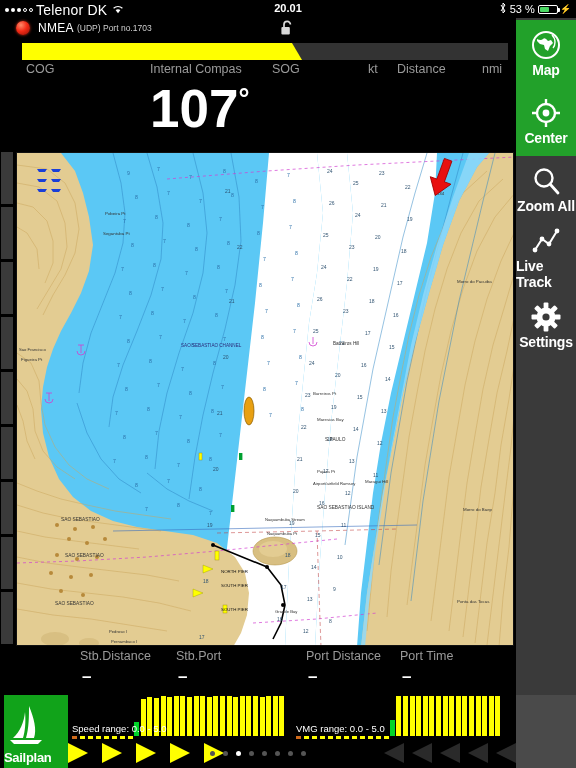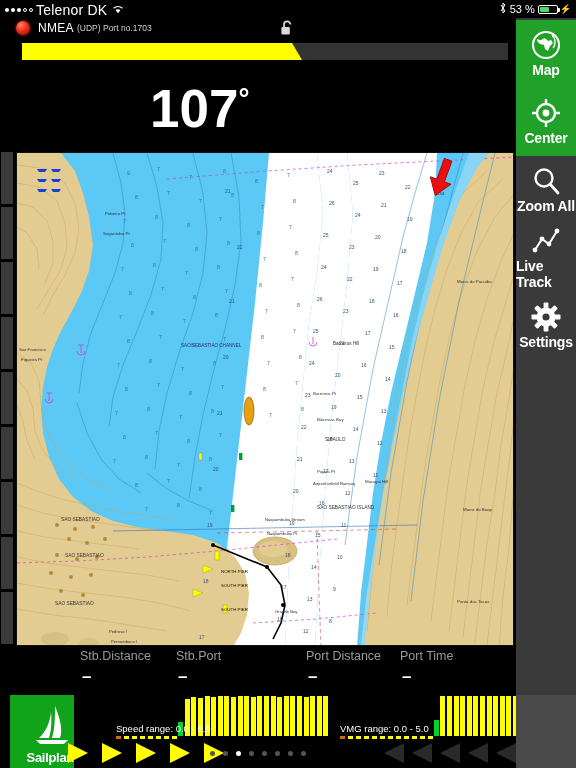--- a/index.html
+++ b/index.html
@@ -92,26 +92,26 @@
   .sb-item.green { background:#22a12a; }
   .sb-item.dark  { background:#3a3a3a; }
   .sb-label { color:#fff; font-size:14px; font-weight:bold; letter-spacing:-.2px; }
   .sb-icon { width:30px; height:30px; display:block; }
   .sb-spacer { position:absolute; left:0; top:336px; width:60px; height:359px; background:#3a3a3a; }
   .sb-bottom { position:absolute; left:0; top:695px; width:60px; height:73px; background:#4a4a4a; }
 
   
   .toolbar { position:absolute; left:0; top:695px; width:516px; height:73px; background:#000; z-index:30; }
   .logo {
-    position:absolute; left:10px; top:0px; width:64px; height:73px; background:#11a31a;
-    display:flex; flex-direction:column; align-items:flex-end; justify-content:flex-end; padding-bottom:3px;
+    position:absolute; left:4px; top:0px; width:64px; height:73px; background:#11a31a;
+    display:flex; flex-direction:column; align-items:flex-start; justify-content:flex-end; padding-bottom:3px;
   }
   .logo-txt { color:#fff; font-size:13px; font-weight:bold; letter-spacing:-.3px; }
 
-  .rangebox { position:absolute; top:0; height:50px;margin-left:44px; }
+  .rangebox { position:absolute; top:0; height:50px; }
   .range-label { position:absolute; bottom:11px; left:0; font-size:9.5px; color:#fff; white-space:nowrap; }
   .dashline { position:absolute; bottom:6px; left:0; height:3px; }
   .dashline i { position:absolute; bottom:0; width:5px; height:3px; background:#ffff00; }
   .dashline i.start { background:#d06a1a; }
   .bars { position:absolute; bottom:9px; height:44px; }
   .bars i { position:absolute; bottom:0; width:5px; background:#ffff00; }
   .bars i.grn { background:#00d428; }
 
   .arrows { position:absolute; top:45px; height:26px; }
   .arw { position:absolute; top:3px; width:0; height:0; border-top:10px solid transparent; border-bottom:10px solid transparent; }
@@ -137,20 +137,21 @@
           <i class="hollow"></i>
       </span>
       <span class="sb-carrier">Telenor DK</span>
       <span class="sb-wifi">
         <svg width="12" height="10" viewBox="0 0 12 10">
             <path d="M6 9.2 L3.6 6.1 A3.9 3.9 0 0 1 8.4 6.1 Z" fill="#fff"></path>
             <path d="M1.6 4.2 A6.6 6.6 0 0 1 10.4 4.2" stroke="#fff" stroke-width="1.2" fill="none"></path>
           </svg>
       </span>
     </div>
+    <div class="sb-center">20.01</div>
     <div class="sb-right">
       <span>
         <svg width="8" height="12" viewBox="0 0 8 12">
             <path d="M2 3 L6 9 L4 11 L4 1 L6 3 L2 9" stroke="#fff" stroke-width="1" fill="none"></path>
           </svg>
       </span>
       <span>53 %</span>
       <span class="batt">
           <i></i>
         </span>
@@ -194,20 +195,28 @@
       <div class="seg off" style="left: 360px;"></div>
       <div class="seg off" style="left: 378px;"></div>
       <div class="seg off" style="left: 396px;"></div>
       <div class="seg off" style="left: 414px;"></div>
       <div class="seg off" style="left: 432px;"></div>
       <div class="seg off" style="left: 450px;"></div>
       <div class="seg off" style="left: 468px;"></div>
       <div class="gauge-tri" style="left: 260px;"></div>
     </div>
 
+  <div class="labelrow" id="labelrow">
+      <span style="left: 26px;">COG</span>
+      <span style="left: 150px;">Internal Compas</span>
+      <span style="left: 272px;">SOG</span>
+      <span style="left: 368px;">kt</span>
+      <span style="left: 397px;">Distance</span>
+      <span style="left: 482px;">nmi</span>
+    </div>
 
   <div class="bignums">
     <div class="val v-hdg">
       <span>107</span><span class="deg">°</span>
     </div>
   </div>
 
   <div class="leftstrip" id="leftstrip">
       <i style="top: 0px; height: 52px;"></i>
       <i style="top: 55px; height: 52px;"></i>

